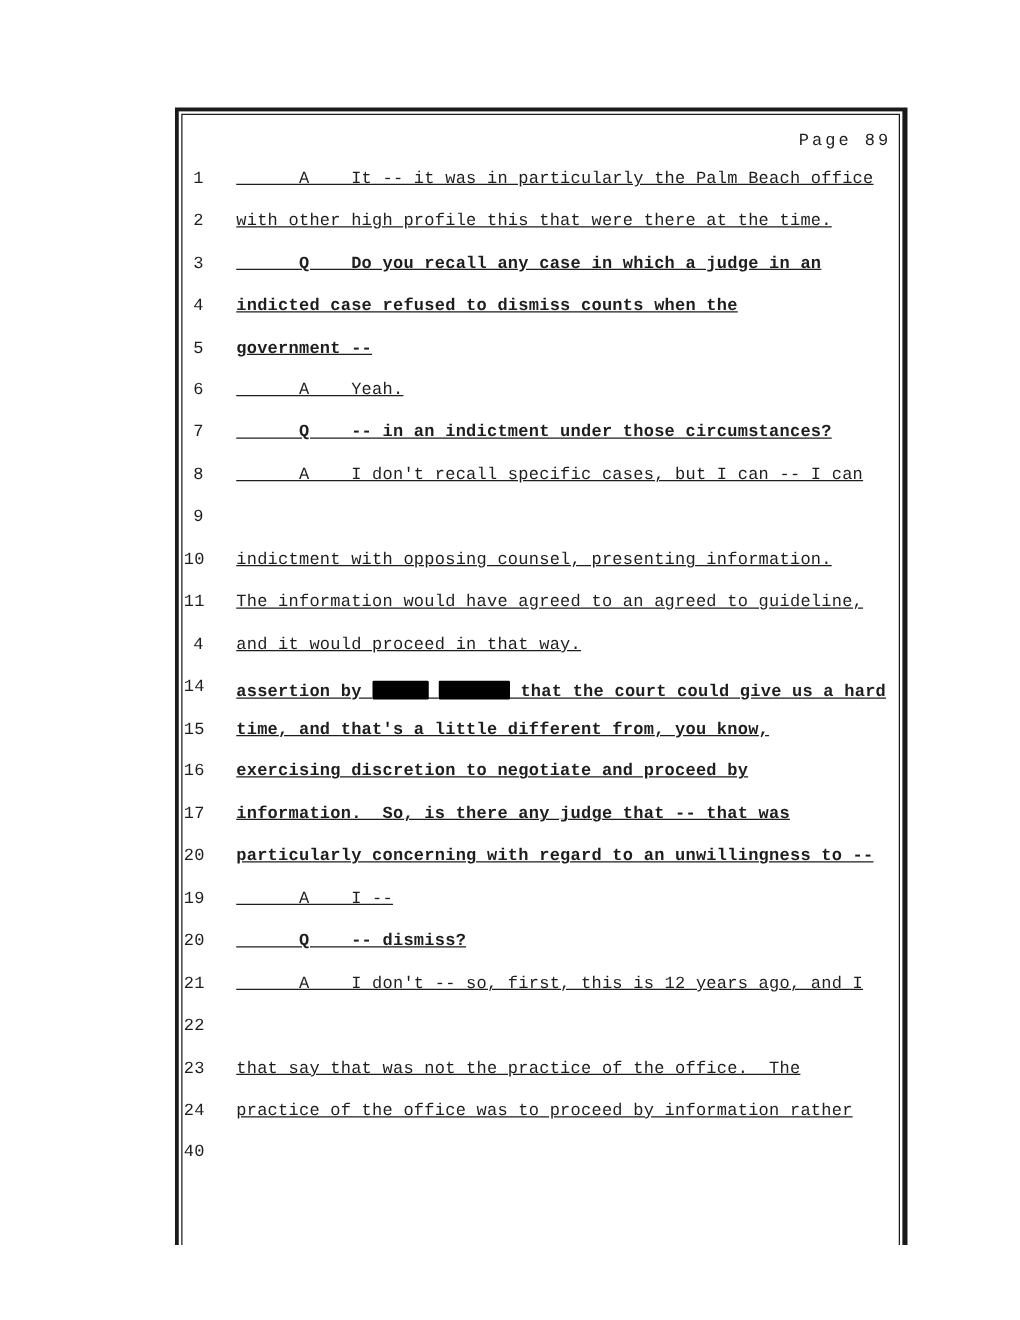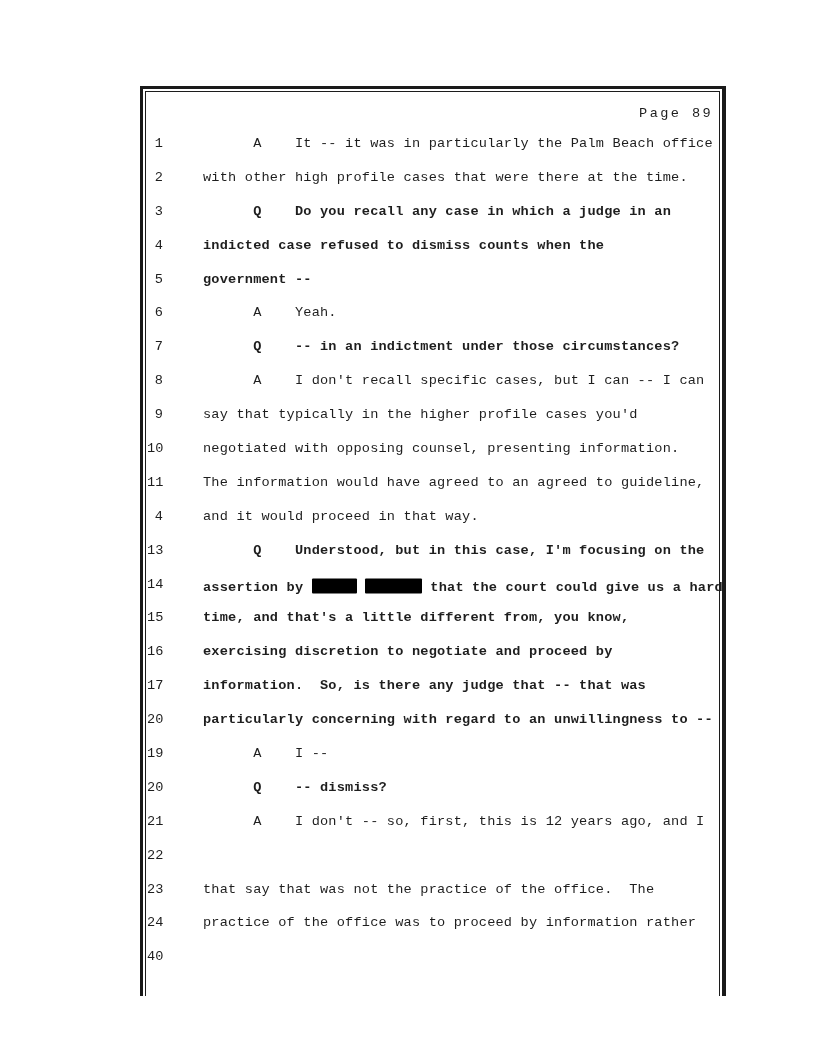--- a/index.html
+++ b/index.html
@@ -47,23 +47,24 @@
     line-height: 17px;
   }
   .num {
     flex: none;
     width: 16px;
     text-align: right;
     padding-left: 4px;
     letter-spacing: 0.2px;
   }
   .txt {
-    margin-left: 40px;
+    margin-left: 26px;
     white-space: pre;
     letter-spacing: 0.2px;
+    text-decoration: underline;
   }
   .txt.bold { font-weight: bold; }
   .redact {
     display: inline-block;
     height: 15px;
     transform: translateY(2.5px);
     border-radius: 1px;
   }
   .scan-artifact {
     position: absolute;
@@ -82,21 +83,21 @@
 <div class="canvas">
   <div class="frame">
     <div class="page-number">Page 89</div>
     <div class="lines">
         <div class="row">
           <span class="num">1</span>
           <span class="txt">      A    It -- it was in particularly the Palm Beach office</span>
         </div>
         <div class="row">
           <span class="num">2</span>
-          <span class="txt">with other high profile cases that were there at the time.</span>
+          <span class="txt">with other high profile this that were there at the time.</span>
         </div>
         <div class="row">
           <span class="num">3</span>
           <span class="txt bold">      Q    Do you recall any case in which a judge in an</span>
         </div>
         <div class="row">
           <span class="num">4</span>
           <span class="txt bold">indicted case refused to dismiss counts when the</span>
         </div>
         <div class="row">
@@ -110,37 +111,32 @@
         <div class="row">
           <span class="num">7</span>
           <span class="txt bold">      Q    -- in an indictment under those circumstances?</span>
         </div>
         <div class="row">
           <span class="num">8</span>
           <span class="txt">      A    I don't recall specific cases, but I can -- I can</span>
         </div>
         <div class="row">
           <span class="num">9</span>
-          <span class="txt">say that typically in the higher profile cases you'd</span>
         </div>
         <div class="row">
           <span class="num">10</span>
-          <span class="txt">negotiated with opposing counsel, presenting information.</span>
+          <span class="txt">indictment with opposing counsel, presenting information.</span>
         </div>
         <div class="row">
           <span class="num">11</span>
           <span class="txt">The information would have agreed to an agreed to guideline,</span>
         </div>
         <div class="row">
           <span class="num">4</span>
           <span class="txt">and it would proceed in that way.</span>
-        </div>
-        <div class="row">
-          <span class="num">13</span>
-          <span class="txt bold">      Q    Understood, but in this case, I'm focusing on the</span>
         </div>
         <div class="row">
           <span class="num">14</span>
           <span class="txt bold">assertion by <span class="redact" style="width: 5.5ch; background: rgb(0, 0, 0);"></span> <span class="redact" style="width: 7ch; background: rgb(0, 0, 0);"></span> that the court could give us a hard</span>
         </div>
         <div class="row">
           <span class="num">15</span>
           <span class="txt bold">time, and that's a little different from, you know,</span>
         </div>
         <div class="row">

